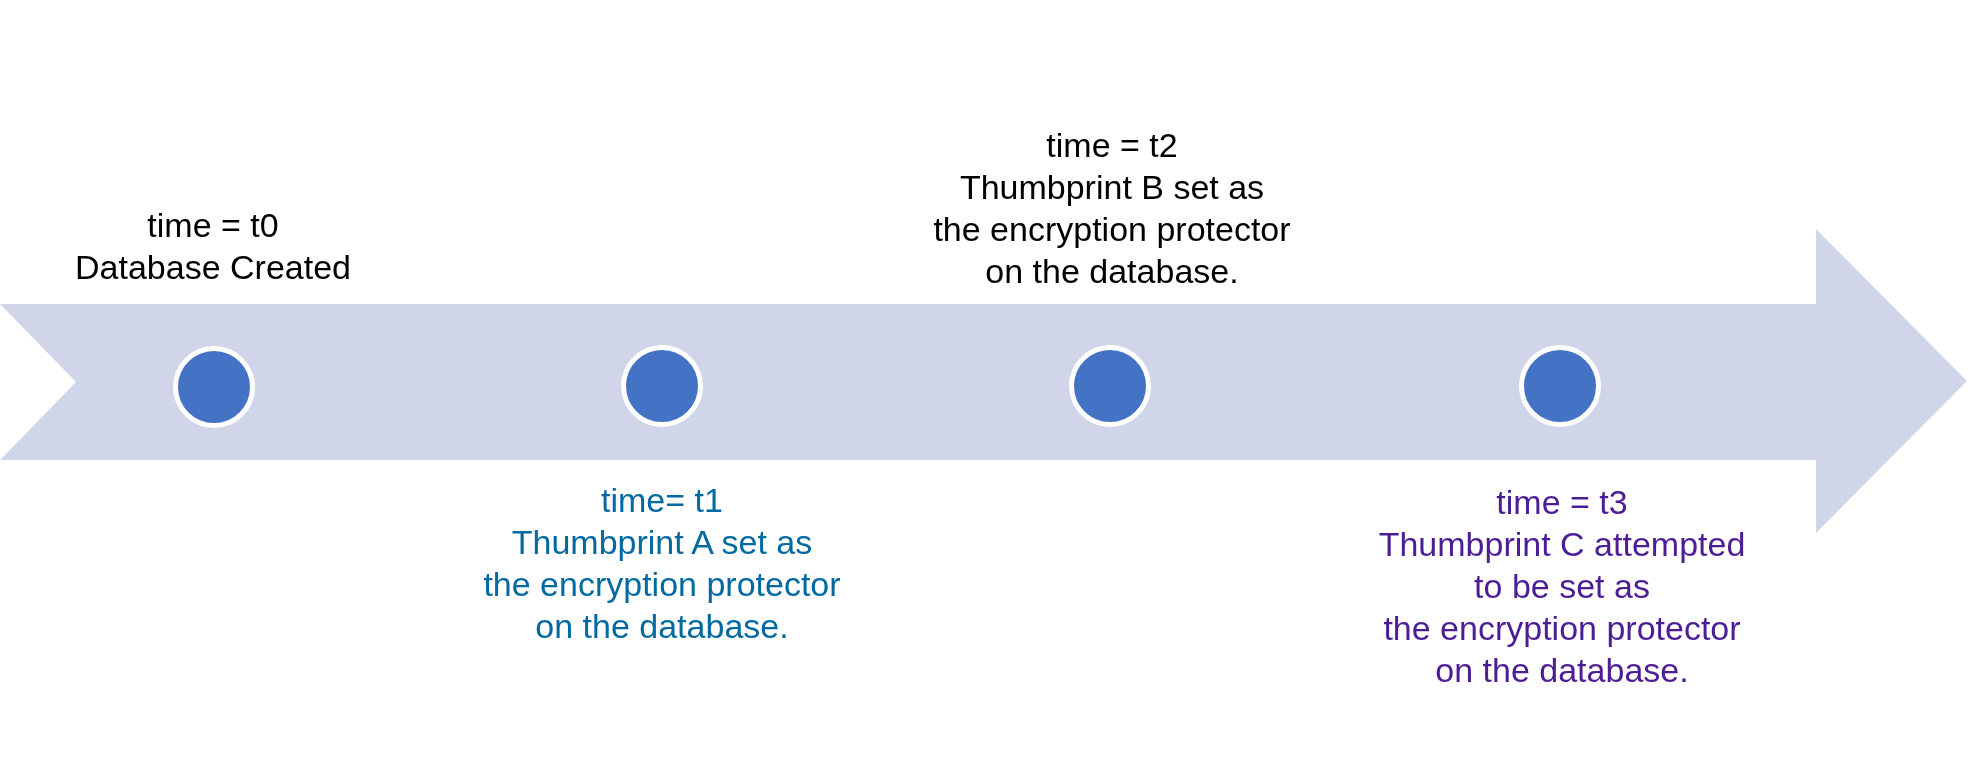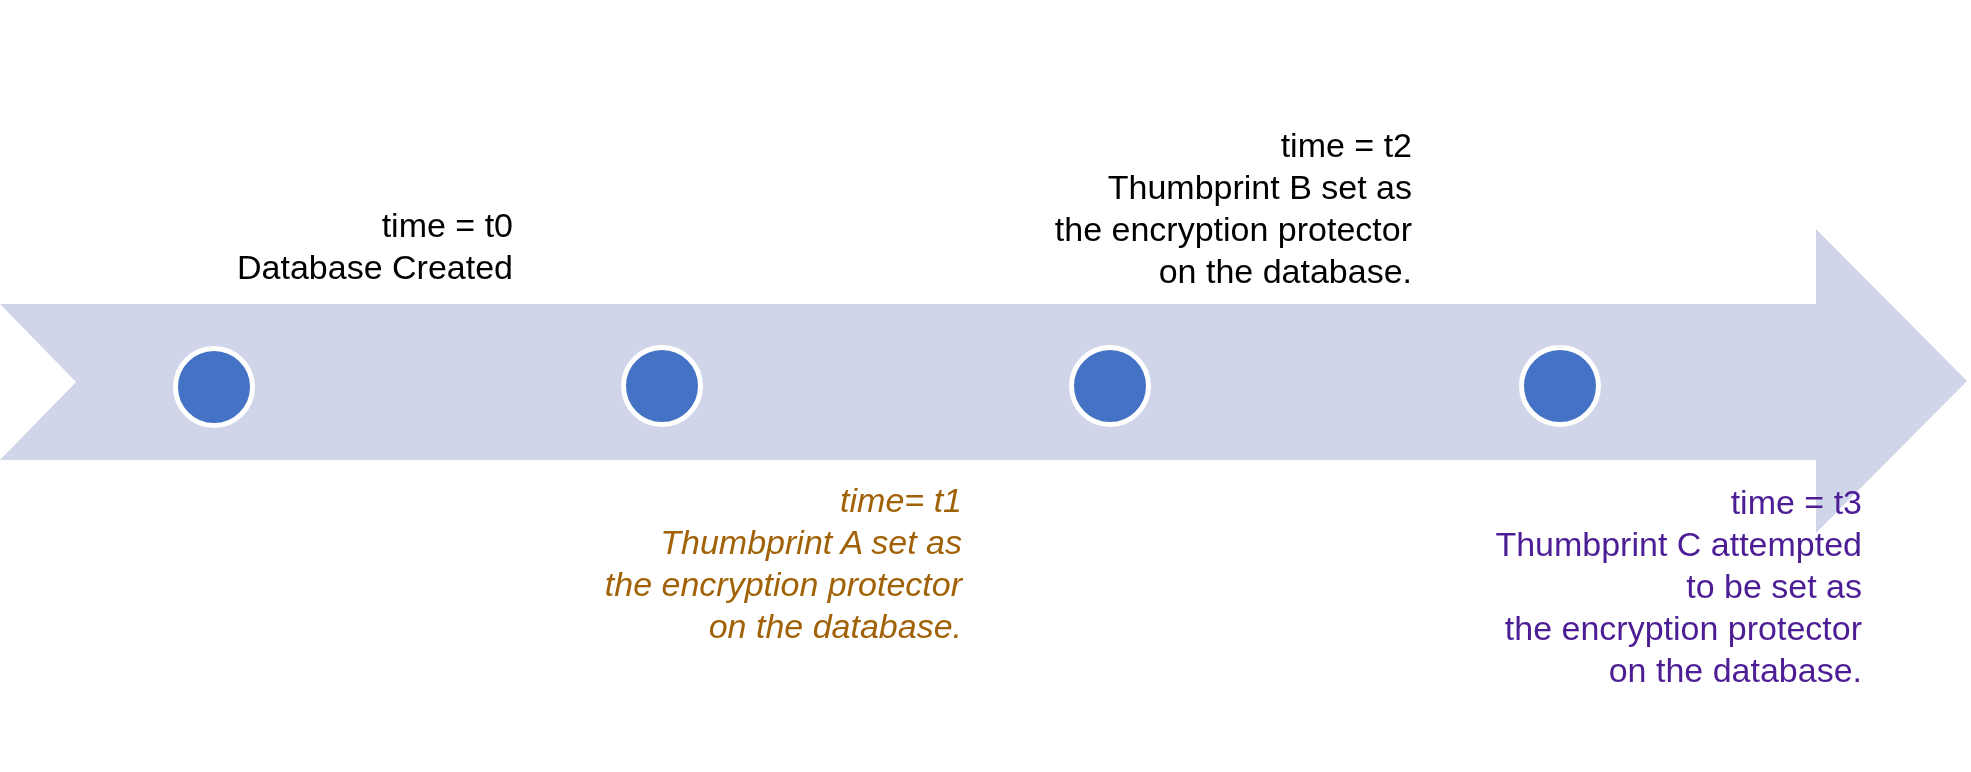--- a/index.html
+++ b/index.html
@@ -32,21 +32,21 @@
     border-radius: 50%;
     box-sizing: content-box;
   }
   .marker-t0 { left: 173px; top: 346px; }
   .marker-t1 { left: 621px; top: 345px; }
   .marker-t2 { left: 1069px; top: 345px; }
   .marker-t3 { left: 1519px; top: 345px; }
   .event-label {
     position: absolute;
     width: 600px;
-    text-align: right;
+    text-align: center;
     font-size: 34px;
     line-height: 42px;
     white-space: pre-line;
   }
   .label-t0 { left: -87px;  top: 204px; }
   .label-t1 { left: 362px;  top: 479px; }
   .label-t2 { left: 812px;  top: 124px; }
   .label-t3 { left: 1262px; top: 481px; }
 </style>
 </head>
@@ -58,21 +58,21 @@
     <polygon id="arrow-polygon" points="0,304 1816,304 1816,229 1967,381 1816,533 1816,460 0,460 76,382" fill="#D0D5E9"></polygon>
   </svg>
 
   <div class="marker marker-t0" id="marker-0" style="background: rgb(68, 114, 196); border-color: rgb(255, 255, 255);"></div>
   <div class="marker marker-t1" id="marker-1" style="background: rgb(68, 114, 196); border-color: rgb(255, 255, 255);"></div>
   <div class="marker marker-t2" id="marker-2" style="background: rgb(68, 114, 196); border-color: rgb(255, 255, 255);"></div>
   <div class="marker marker-t3" id="marker-3" style="background: rgb(68, 114, 196); border-color: rgb(255, 255, 255);"></div>
 
   <div class="event-label label-t0" style="color: rgb(0, 0, 0);">time = t0
 Database Created</div>
-  <div class="event-label label-t1" style="color: #a16207; font-style: italic;">time= t1
+  <div class="event-label label-t1" style="color: #0369a1;">time= t1
 Thumbprint A set as
 the encryption protector
 on the database.</div>
   <div class="event-label label-t2" style="color: rgb(0, 0, 0);">time = t2
 Thumbprint B set as
 the encryption protector
 on the database.</div>
   <div class="event-label label-t3" style="color: #4c1d95;">time = t3
 Thumbprint C attempted
 to be set as

